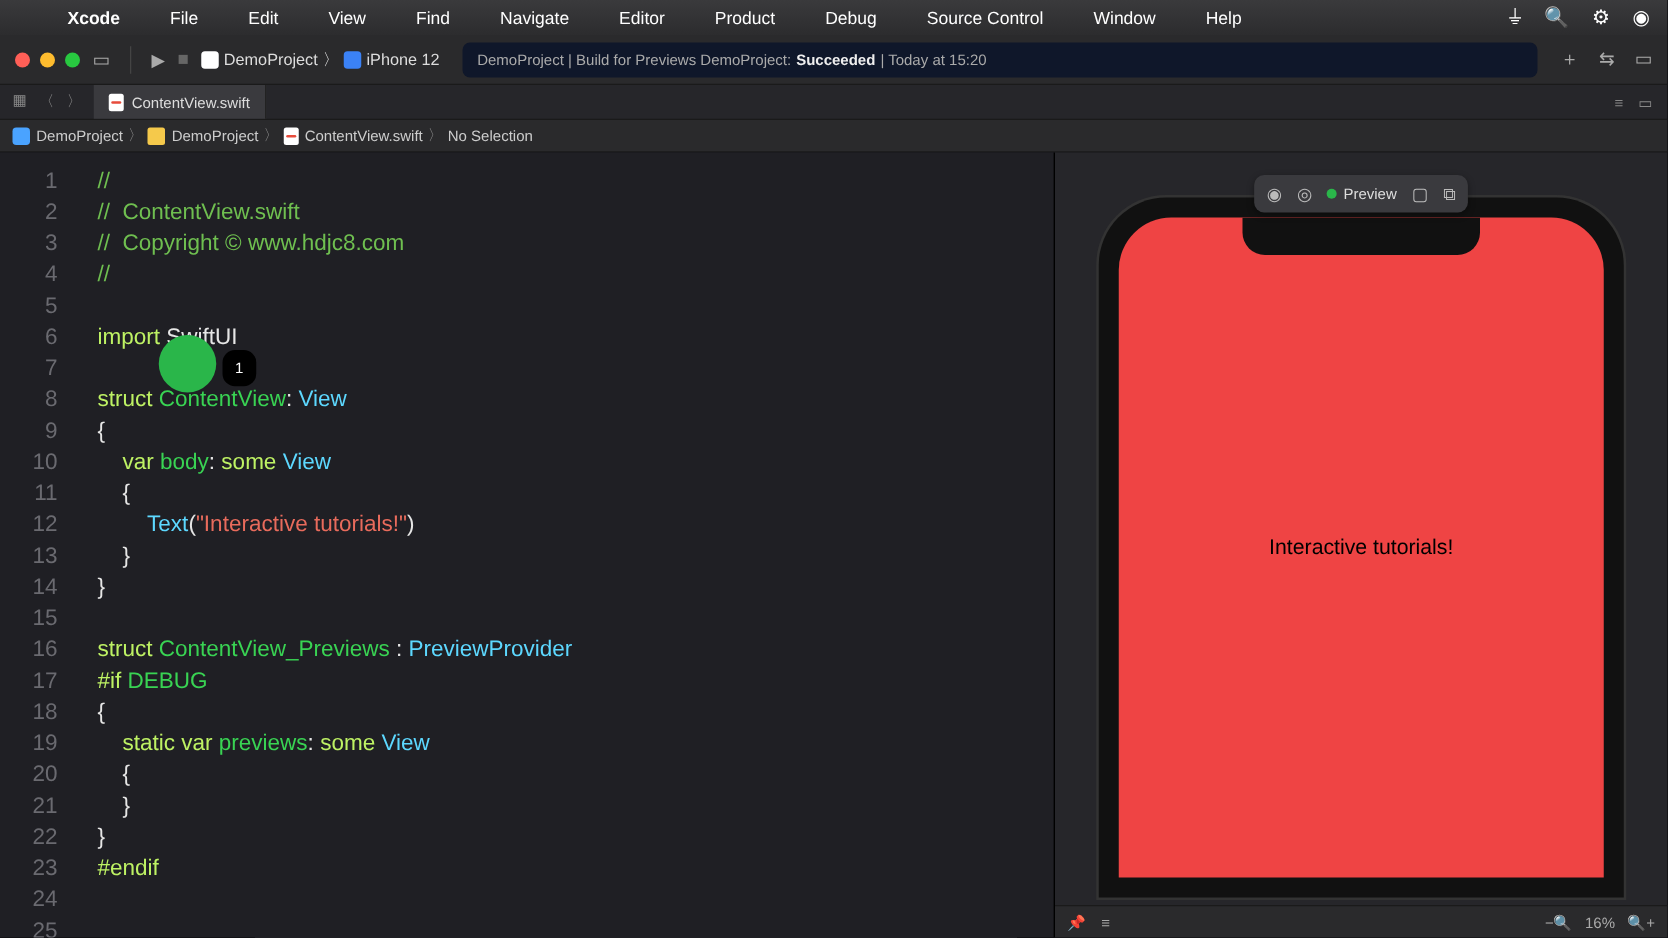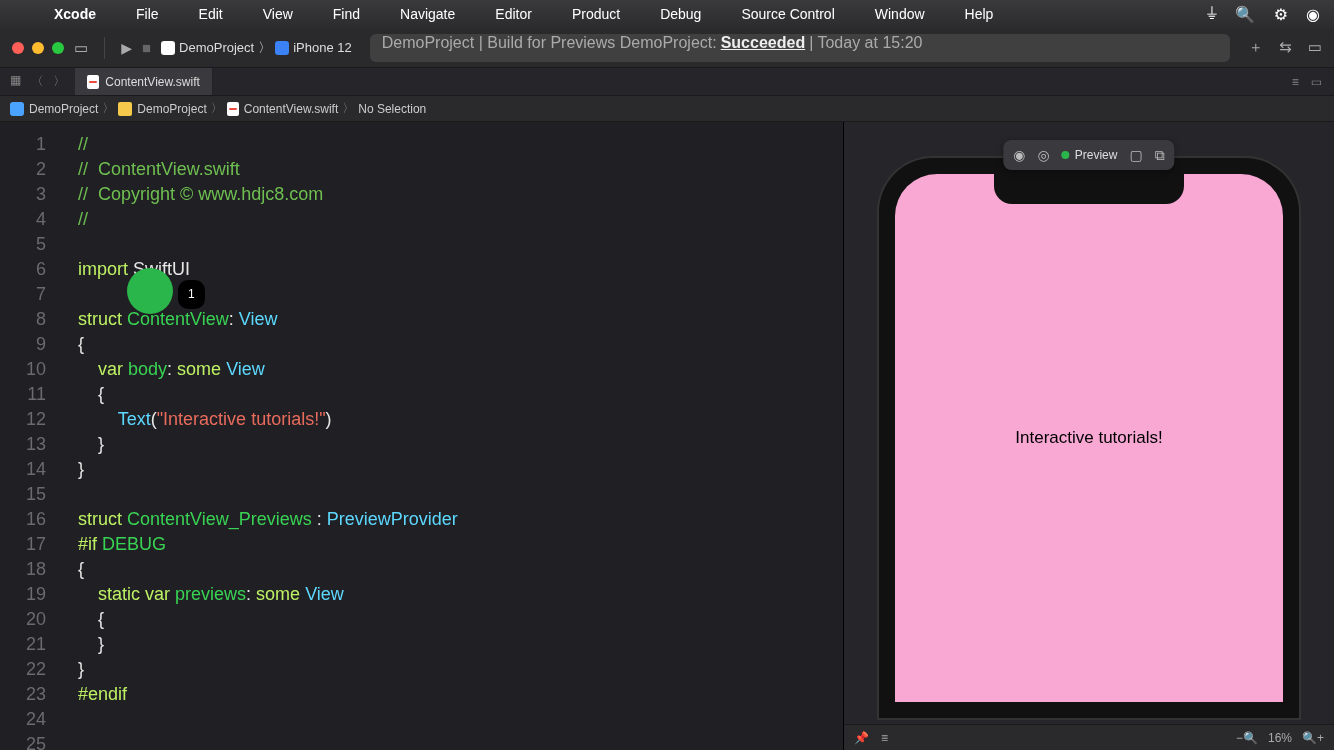--- a/index.html
+++ b/index.html
@@ -12,22 +12,22 @@
 .toolbar { height: 40px; background: #2a2a2c; border-bottom: 1px solid #1a1a1a; display: flex; align-items: center; padding: 0 12px; gap: 10px; }
 .traffic { display: flex; gap: 8px; }
 .traffic span { width: 12px; height: 12px; border-radius: 50%; display: inline-block; }
 .tl-close { background: #ff5f57; } .tl-min { background: #febc2e; } .tl-max { background: #28c840; }
 .toolbar .sep { width: 1px; height: 22px; background: #444; margin: 0 6px; }
 .toolbar .ico { color: #aaa; font-size: 15px; cursor: pointer; }
 .toolbar .run { font-size: 14px; }
 .scheme { display: flex; align-items: center; gap: 4px; font-size: 13px; color: #ddd; }
 .scheme .box { width: 14px; height: 14px; background: #fff; border-radius: 3px; display: inline-block; }
 .scheme .devicon { width: 14px; height: 14px; background: #3b82f6; border-radius: 3px; display: inline-block; }
-.status { flex: 1; background: #404040; border-radius: 6px; height: 28px; margin: 0 8px; display: flex; padding: 0 12px; font-size: 16px; color: #aaa; gap: 4px; }
-.status .succ { color: #eee; font-weight: 600; text-decoration: underline; }
+.status { flex: 1; background: #0f172a; border-radius: 6px; height: 28px; margin: 0 8px; display: flex; align-items: center; padding: 0 12px; font-size: 12px; color: #aaa; gap: 4px; }
+.status .succ { color: #eee; font-weight: 600; }
 .toolbar .right { display: flex; gap: 16px; color: #aaa; }
 
 .tabbar { height: 28px; background: #26262a; display: flex; align-items: center; font-size: 12px; border-bottom: 1px solid #1a1a1a; }
 .tabbar .navicons { display: flex; gap: 10px; padding: 0 10px; color: #888; }
 .tab { background: #3a3a3e; height: 100%; display: flex; align-items: center; padding: 0 12px; gap: 6px; color: #ddd; border-right: 1px solid #222; }
 .tab .fic { width: 12px; height: 14px; background: #fff; border-radius: 2px; display: inline-block; position: relative; }
 .tab .fic::after { content: ''; position: absolute; left: 2px; top: 6px; width: 8px; height: 2px; background: #e74c3c; border-radius: 1px; }
 .tabbar .right { margin-left: auto; display: flex; gap: 12px; padding-right: 12px; color: #888; }
 
 .jumpbar { height: 26px; background: #2a2a2c; border-bottom: 1px solid #1a1a1a; display: flex; align-items: center; padding: 0 10px; font-size: 12px; color: #ccc; gap: 4px; }
@@ -55,21 +55,21 @@
 .cursor-badge { position: absolute; left: 178px; top: 158px; background: #000; color: #fff; border-radius: 10px; padding: 2px 10px; font-size: 12px; z-index: 5; font-family: -apple-system, sans-serif; }
 
 .preview { flex: 1; background: #26262a; display: flex; flex-direction: column; position: relative; border-left: 1px solid #000; }
 .preview-toolbar { position: absolute; top: 18px; left: 50%; transform: translateX(-50%); background: #3a3a3e; border-radius: 8px; height: 30px; display: flex; align-items: center; padding: 0 10px; gap: 12px; font-size: 12px; color: #ddd; z-index: 10; box-shadow: 0 2px 6px rgba(0,0,0,.4); }
 .preview-toolbar .picon { color: #bbb; font-size: 14px; }
 .preview-toolbar .plabel { display: flex; align-items: center; gap: 5px; }
 .preview-toolbar .gdot { width: 8px; height: 8px; background: #2ab64a; border-radius: 50%; }
 
 .phone-wrap { flex: 1; display: flex; align-items: center; justify-content: center; padding-top: 30px; }
 .phone { width: 420px; height: 560px; background: #111; border-radius: 54px 54px 0 0; padding: 16px; box-shadow: 0 0 0 2px #333; }
-.phone-screen { width: 100%; height: 100%; background: #f9a8d4; border-radius: 42px 42px 0 0; position: relative; display: flex; align-items: center; justify-content: center; overflow: hidden; }
+.phone-screen { width: 100%; height: 100%; background: #ef4444; border-radius: 42px 42px 0 0; position: relative; display: flex; align-items: center; justify-content: center; overflow: hidden; }
 .notch { position: absolute; top: 0; left: 50%; transform: translateX(-50%); width: 190px; height: 30px; background: #111; border-radius: 0 0 18px 18px; }
 .phone-text { color: #000; font-size: 17px; }
 
 .preview-bottom { height: 26px; background: #2a2a2c; border-top: 1px solid #1a1a1a; display: flex; align-items: center; padding: 0 10px; gap: 12px; font-size: 12px; color: #aaa; }
 .preview-bottom .right { margin-left: auto; display: flex; gap: 10px; align-items: center; }
 </style>
 </head>
 <body>
 
 <div class="menubar">

